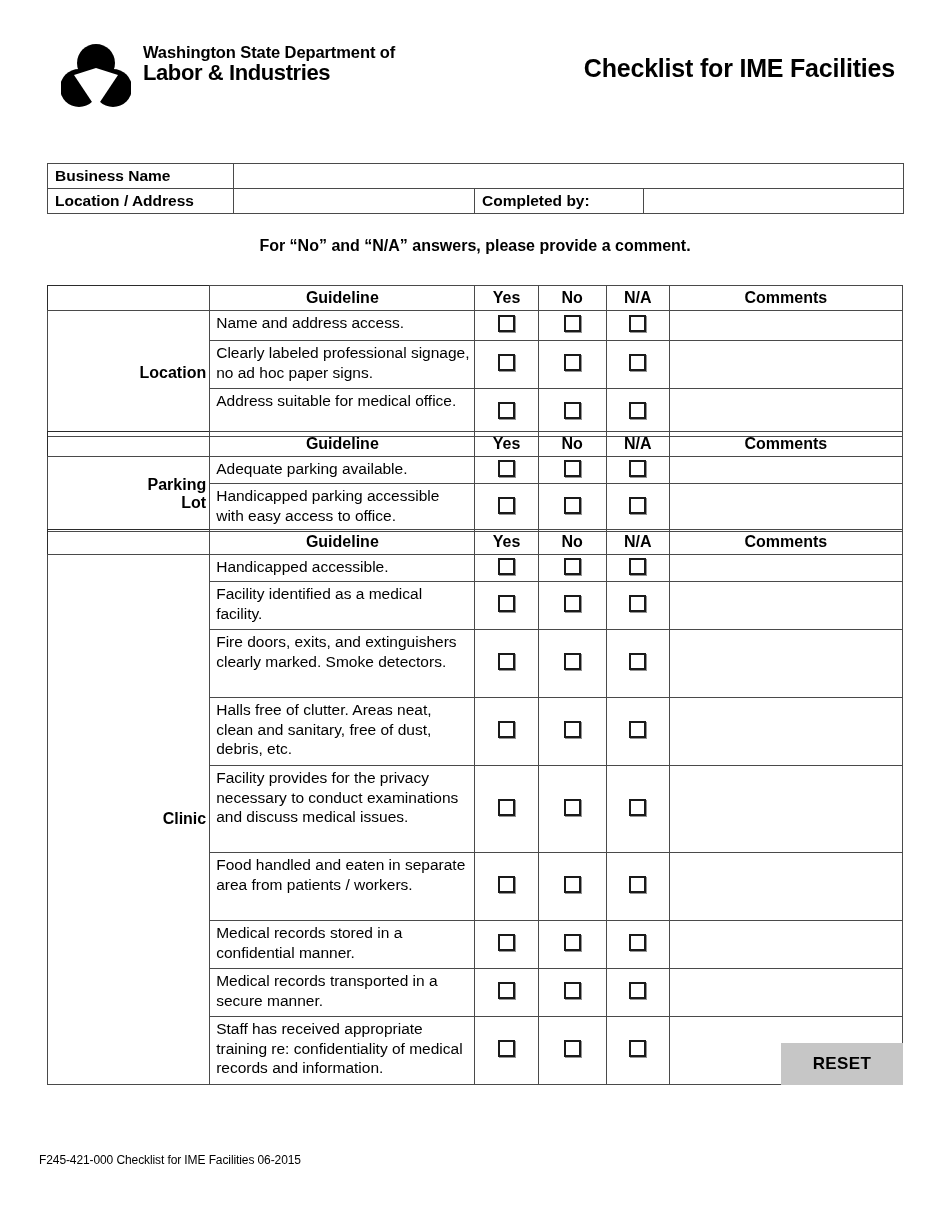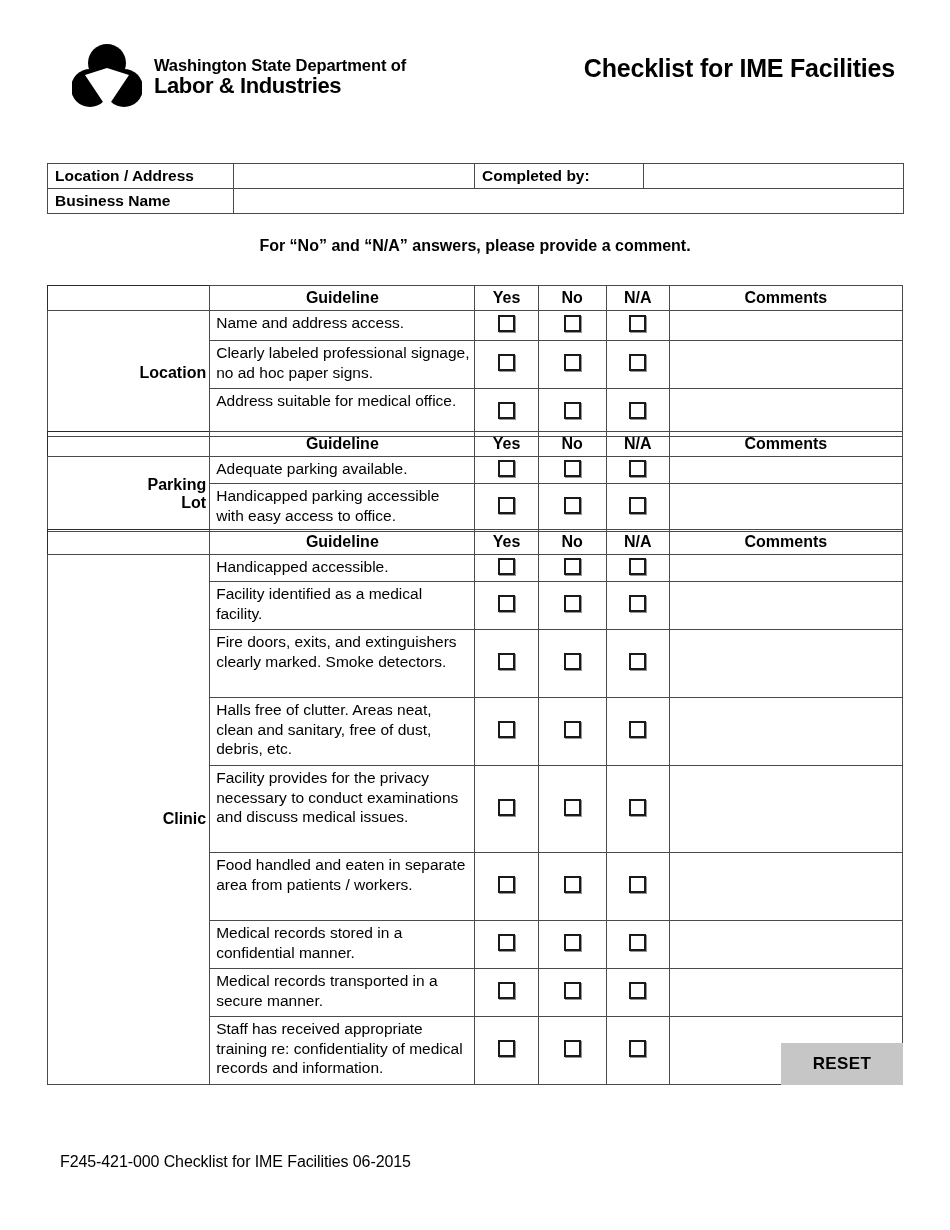--- a/index.html
+++ b/index.html
@@ -27,24 +27,23 @@
   
   .header {
     position: absolute;
     left: 47px;
     top: 42px;
     width: 856px;
     height: 80px;
   }
   .logo-block {
     position: absolute;
-    left: 25px;
+    left: 14px;
     top: 2px;
     display: flex;
-    align-items: center;
   }
   .logo-mark {
     position: relative;
     width: 70px;
     height: 66px;
     flex: 0 0 auto;
   }
   .logo-agency {
     margin-left: 12px;
     line-height: 1;
@@ -176,23 +175,23 @@
     font-size: 17px;
     font-weight: bold;
     color: #000;
     letter-spacing: 0.4px;
     cursor: pointer;
   }
 
   
   .footer {
     position: absolute;
-    left: 60px;
+    left: 39px;
     top: 1153px;
-    font-size: 16px;
+    font-size: 12px;
     letter-spacing: -0.1px;
   }
 </style>
 </head>
 <body>
 
 <div class="page">
 
   <div class="header">
 
@@ -218,28 +217,28 @@
 
   <table class="doc" id="info-table">
     <colgroup>
       <col style="width:186px">
       <col style="width:241px">
       <col style="width:169px">
       <col style="width:260px">
     </colgroup>
     <tbody>
       <tr>
+        <td class="lbl">Business Name</td>
+        <td colspan="3"></td>
+      </tr>
+      <tr>
         <td class="lbl">Location / Address</td>
         <td></td>
         <td class="lbl">Completed by:</td>
         <td></td>
-      </tr>
-      <tr>
-        <td class="lbl">Business Name</td>
-        <td colspan="3"></td>
       </tr>
     </tbody>
   </table>
 
   <div class="instruction">For “No” and “N/A” answers, please provide a comment.</div>
 
   <table class="doc checklist" id="section-location" style="top:285px">
     <colgroup>
       <col style="width:162px">
         <col style="width:265px">

